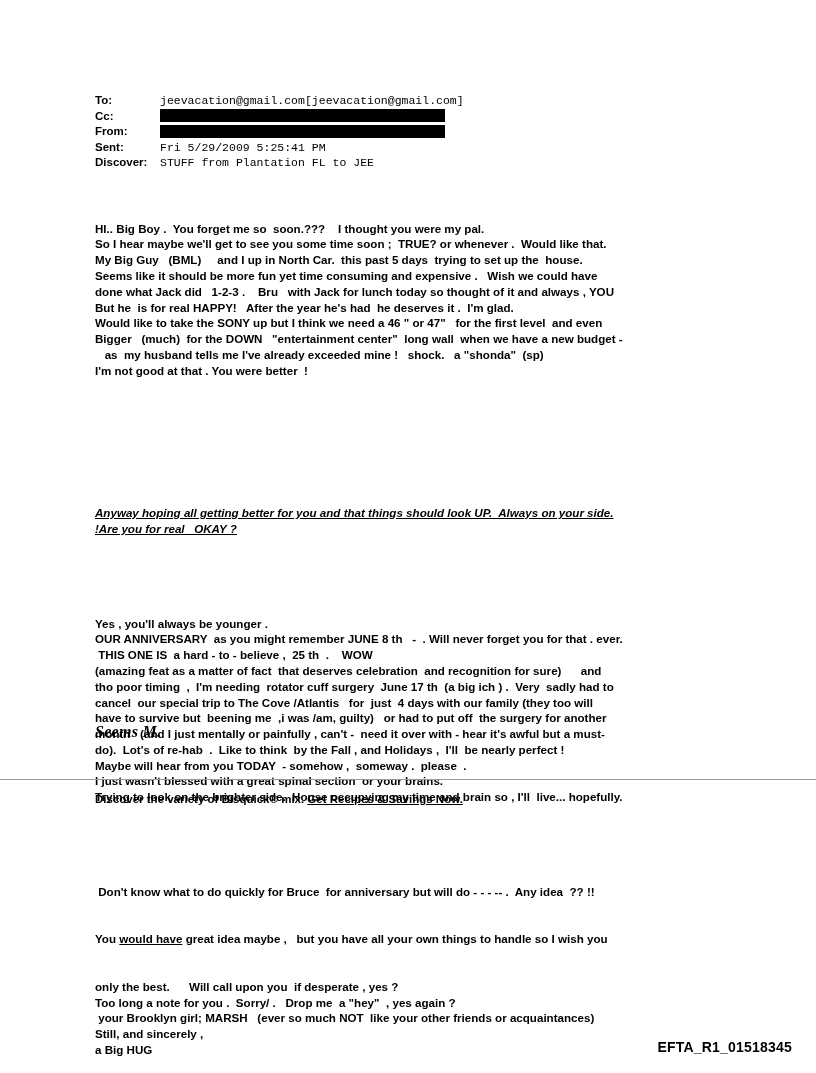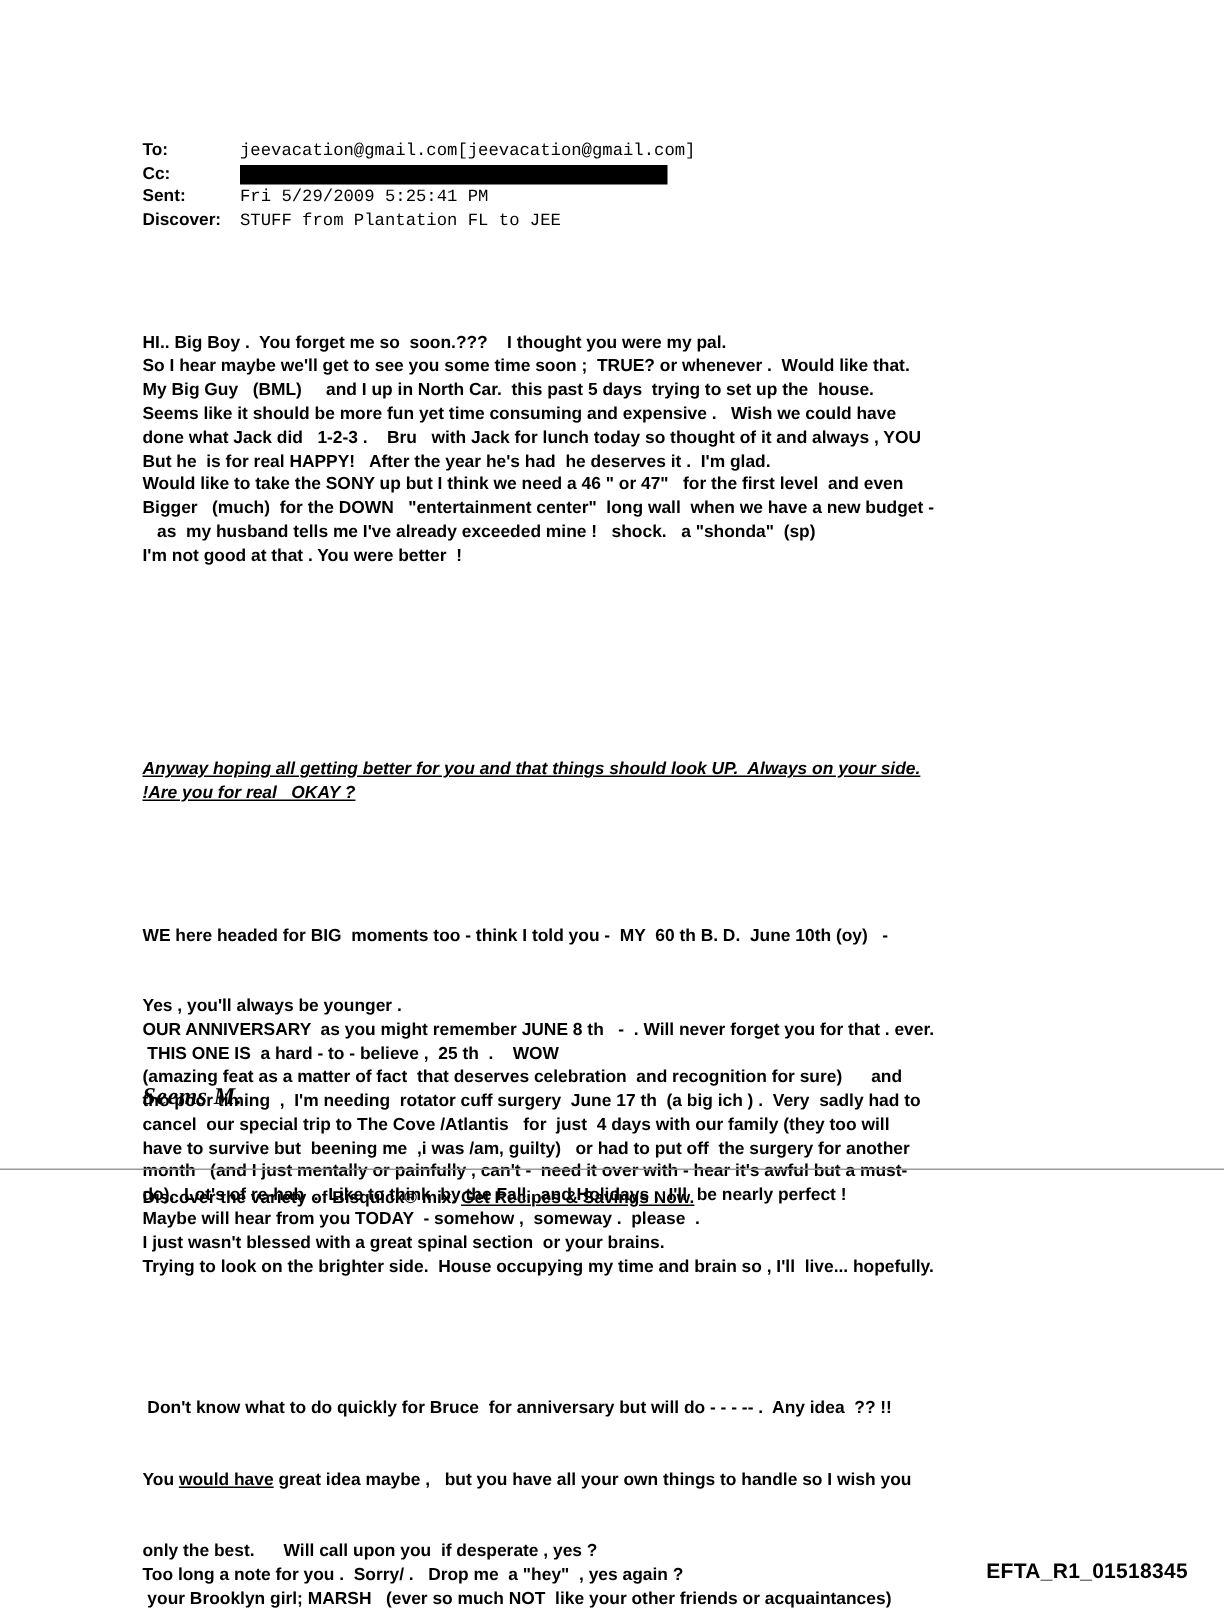--- a/index.html
+++ b/index.html
@@ -26,21 +26,21 @@
   .headers {
     position: absolute;
     left: 95px;
     top: 93px;
     width: 640px;
     font-size: 11.5px;
     line-height: 15.6px;
   }
   .hdr-row {
     display: flex;
-    align-items: center;
+    align-items: flex-start;
     height: 15.6px;
   }
   .hdr-label {
     width: 65px;
     flex: 0 0 65px;
     font-weight: bold;
     font-size: 11.5px;
   }
   .hdr-value {
     flex: 1 1 auto;
@@ -137,20 +137,24 @@
 <div class="page">
 
   <div class="headers">
     <div class="hdr-row to">
       <div class="hdr-label">To:</div>
       <div class="hdr-value">jeevacation@gmail.com[jeevacation@gmail.com]</div>
     </div>
     <div class="hdr-row cc">
       <div class="hdr-label">Cc:</div>
       <div class="hdr-value"><span class="redacted redact-cc"></span></div>
+    </div>
+    <div class="hdr-row from">
+      <div class="hdr-label">From:</div>
+      <div class="hdr-value"><span class="redacted redact-from"></span></div>
     </div>
     <div class="hdr-row sent">
       <div class="hdr-label">Sent:</div>
       <div class="hdr-value">Fri 5/29/2009 5:25:41 PM</div>
     </div>
     <div class="hdr-row subject">
       <div class="hdr-label">Discover:</div>
       <div class="hdr-value">STUFF  from Plantation  FL to JEE</div>
     </div>
   </div>
@@ -164,21 +168,20 @@
 But he  is for real HAPPY!   After the year he's had  he deserves it .  I'm glad.
 Would like to take the SONY up but I think we need a 46 " or 47"   for the first level  and even
 Bigger   (much)  for the DOWN   "entertainment center"  long wall  when we have a new budget -
    as  my husband tells me I've already exceeded mine !   shock.   a "shonda"  (sp)
 I'm not good at that . You were better  !</div>
     <div class="spacer"></div>
     <div class="spacer"></div>
     <div class="para underline-italic">Anyway hoping all getting better for you and that things should look UP.  Always on your side.
 !Are you for real   OKAY ?</div>
     <div class="spacer"></div>
-    <div class="para">WE here headed for BIG  moments too - think I told you -  MY  60 th B. D.  June 10th (oy)   -</div>
     <div class="para">Yes , you'll always be younger .
 OUR ANNIVERSARY  as you might remember JUNE 8 th   -  . Will never forget you for that . ever.
  THIS ONE IS  a hard - to - believe ,  25 th  .    WOW
 (amazing feat as a matter of fact  that deserves celebration  and recognition for sure)      and
 tho poor timing  ,  I'm needing  rotator cuff surgery  June 17 th  (a big ich ) .  Very  sadly had to
 cancel  our special trip to The Cove /Atlantis   for  just  4 days with our family (they too will
 have to survive but  beening me  ,i was /am, guilty)   or had to put off  the surgery for another
 month   (and I just mentally or painfully , can't -  need it over with - hear it's awful but a must-
 do).  Lot's of re-hab  .  Like to think  by the Fall , and Holidays ,  I'll  be nearly perfect !
 Maybe will hear from you TODAY  - somehow ,  someway .  please  .

